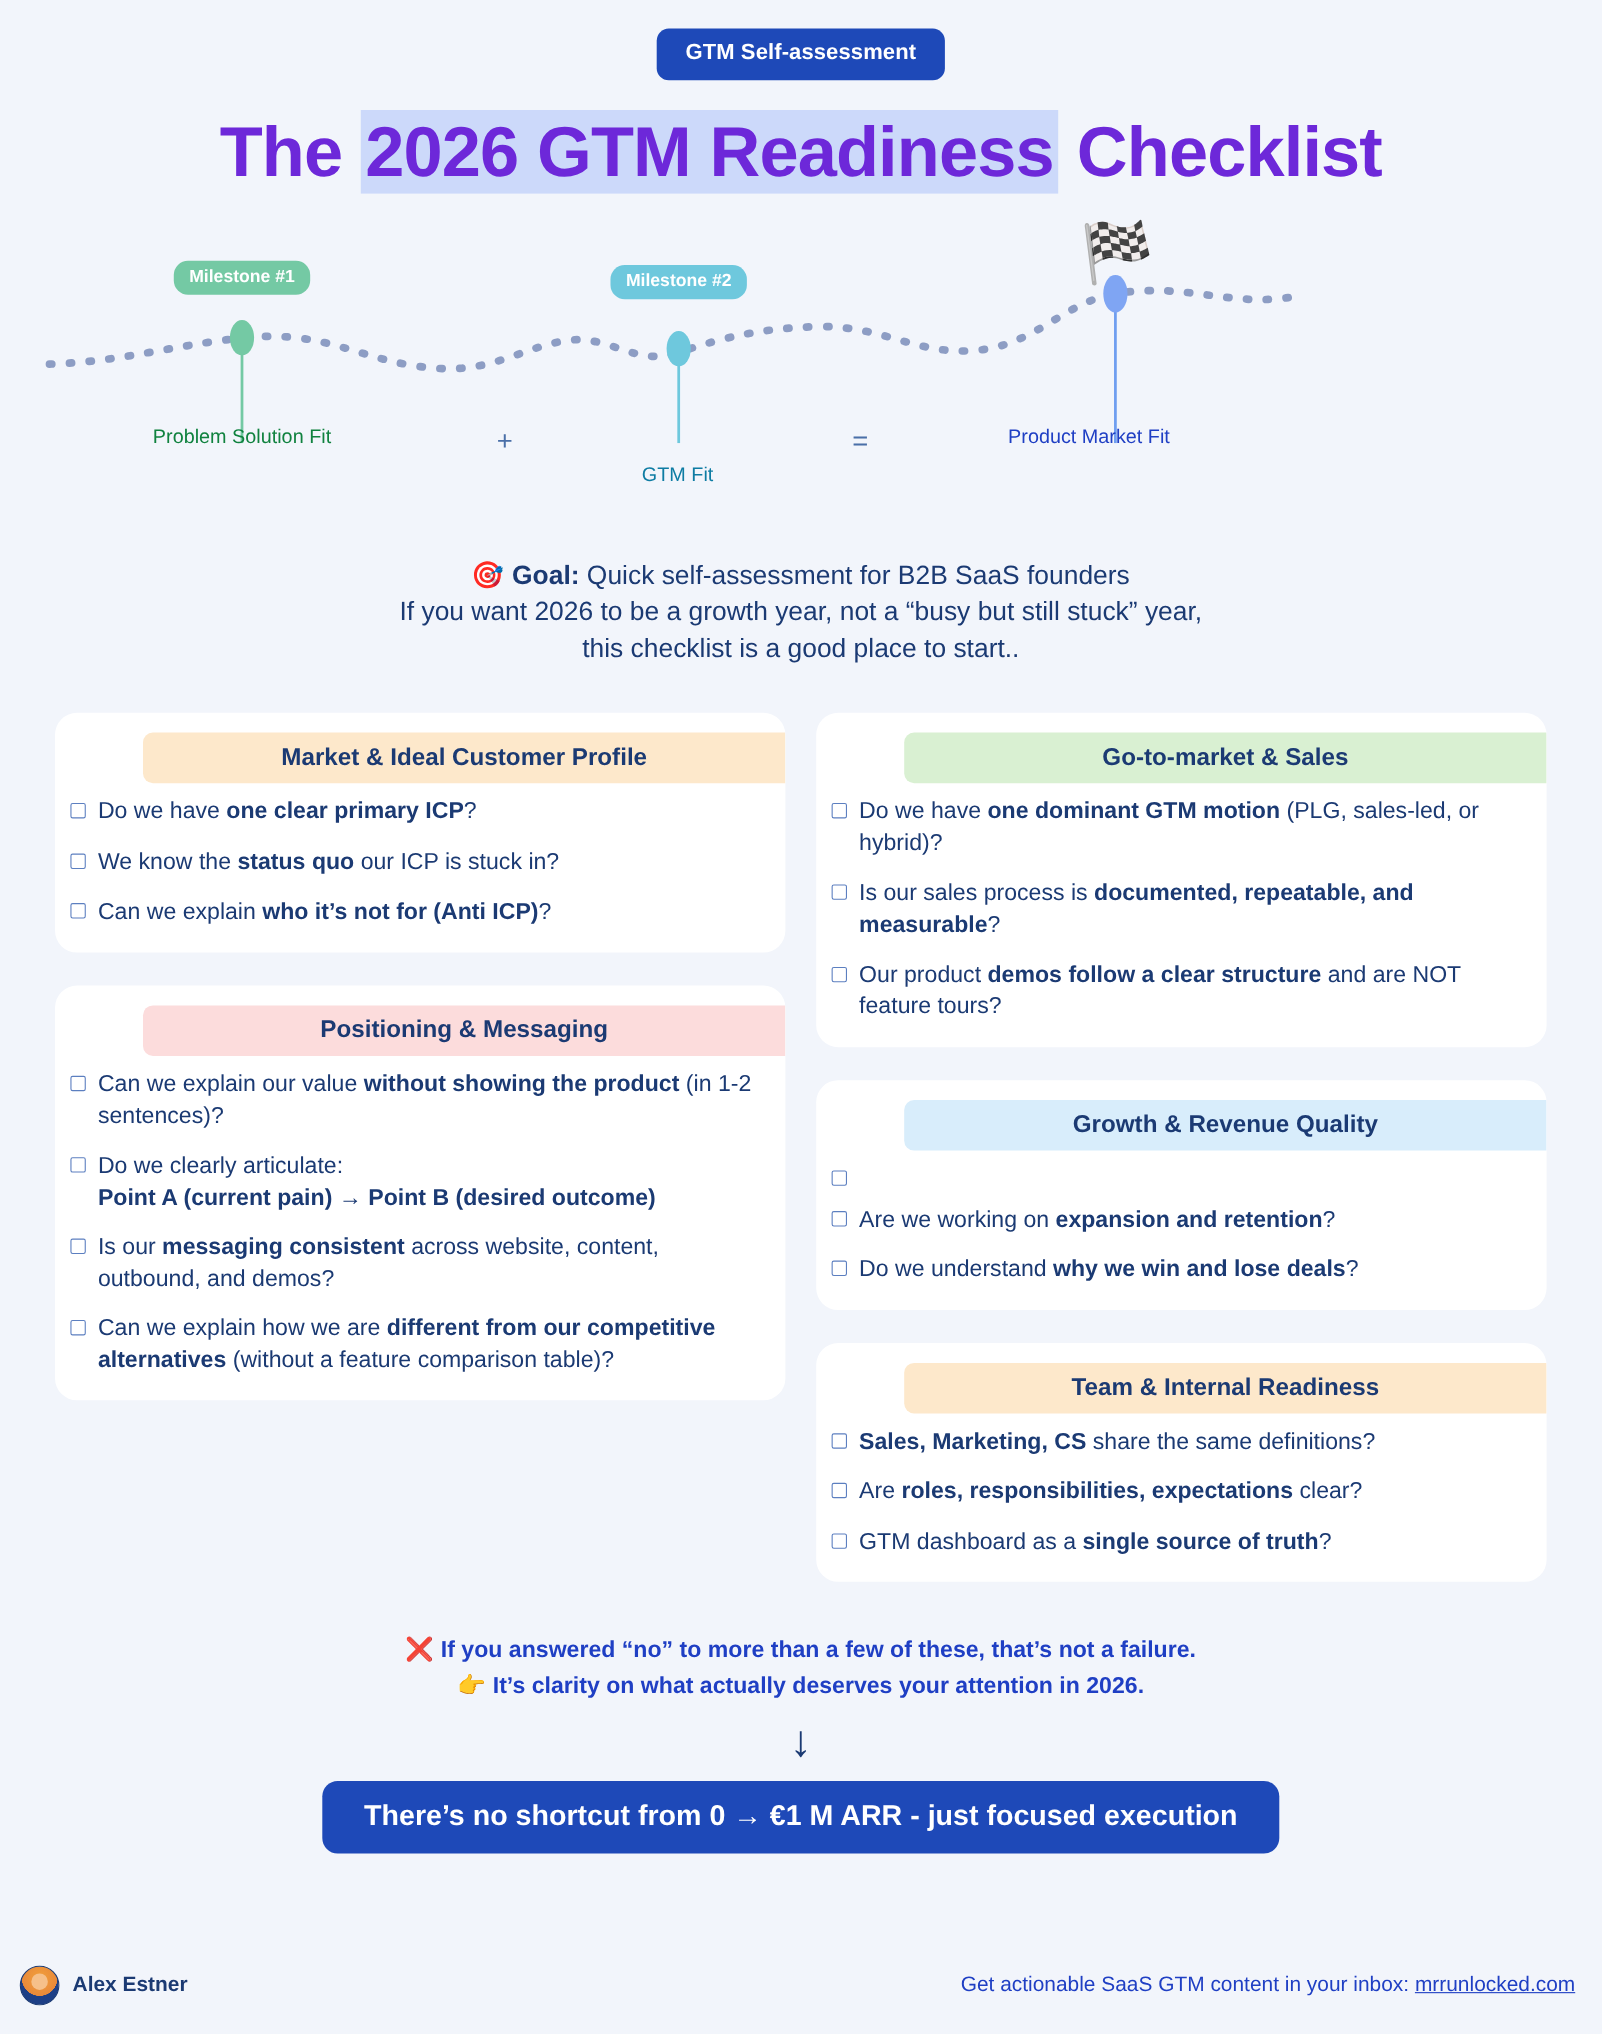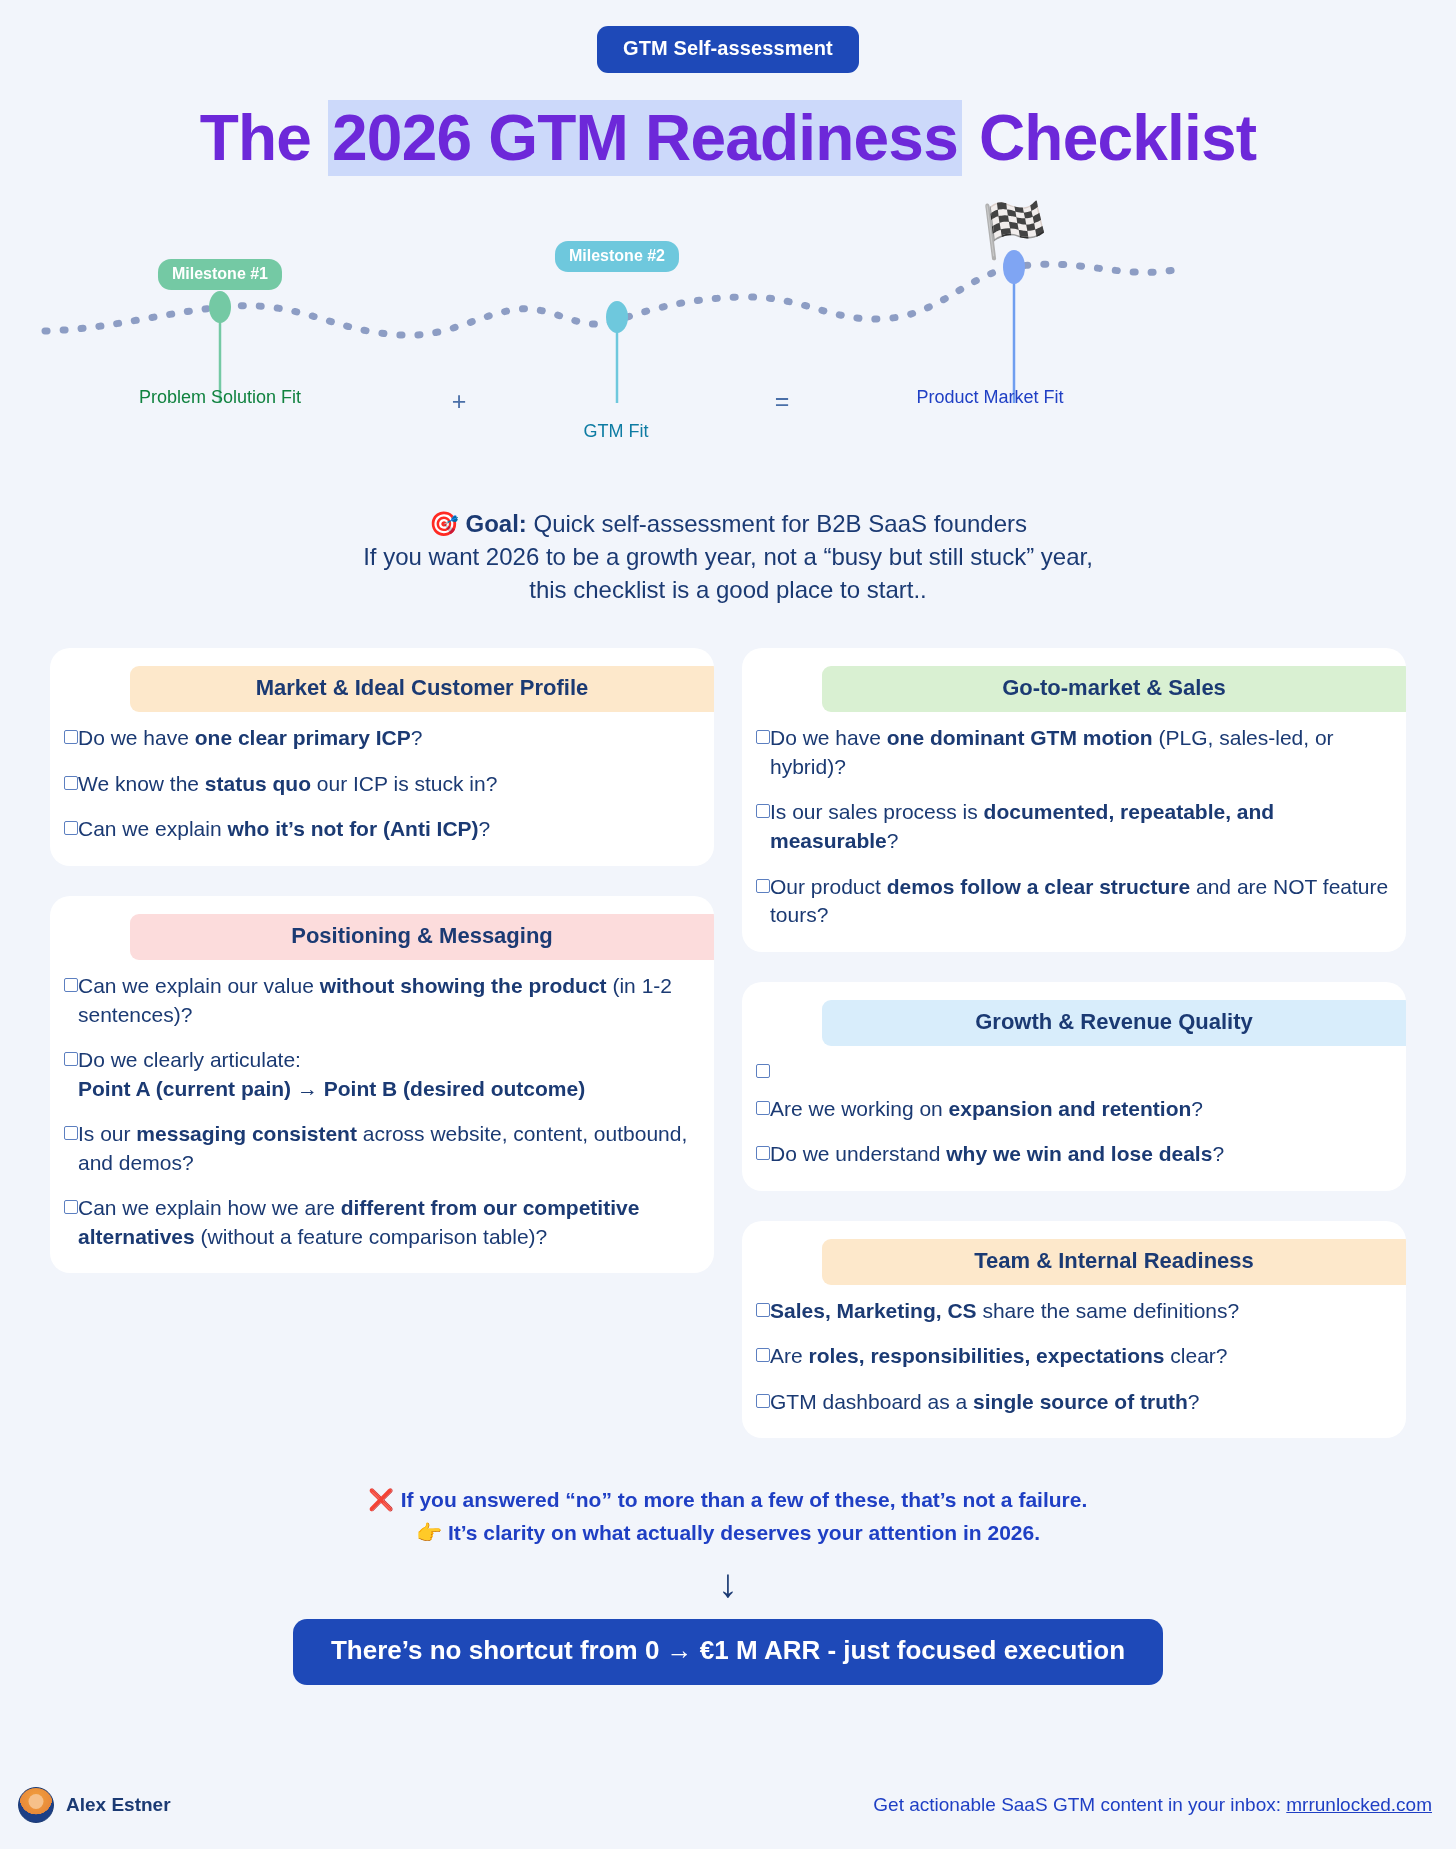--- a/index.html
+++ b/index.html
@@ -53,21 +53,21 @@
   .mpill {
     position: absolute;
     transform: translateX(-50%);
     color: #ffffff;
     font-size: 16px;
     font-weight: 600;
     padding: 6px 14px 7px;
     border-radius: 13px;
     white-space: nowrap;
   }
-  .mpill.m1 { background: #74c9a4; left: 220px; top: 56px; }
+  .mpill.m1 { background: #74c9a4; left: 220px; top: 34px; }
   .mpill.m2 { background: #6ec8dd; left: 617px; top: 38px; }
 
   .flag {
     position: absolute;
     left: 1014px; top: 0px;
     transform: translateX(-48%);
     font-size: 54px;
     line-height: 1;
   }
 
@@ -126,20 +126,21 @@
     border-radius: 9px 0 0 9px;
   }
   .h-peach { background: #fde8cb; }
   .h-pink  { background: #fcdcdc; }
   .h-green { background: #d9f0d2; }
   .h-blue  { background: #d8edfb; }
 
   .items { padding: 0 16px 0 14px; }
   .item {
     display: flex;
+    gap: 11px;
     font-size: 21px;
     line-height: 1.36;
     margin-bottom: 17px;
     color: #1b3a73;
   }
   .item:last-child { margin-bottom: 0; }
   .chk {
     flex: 0 0 auto;
     width: 14px; height: 14px;
     border: 1.8px solid #5c7fc0;

